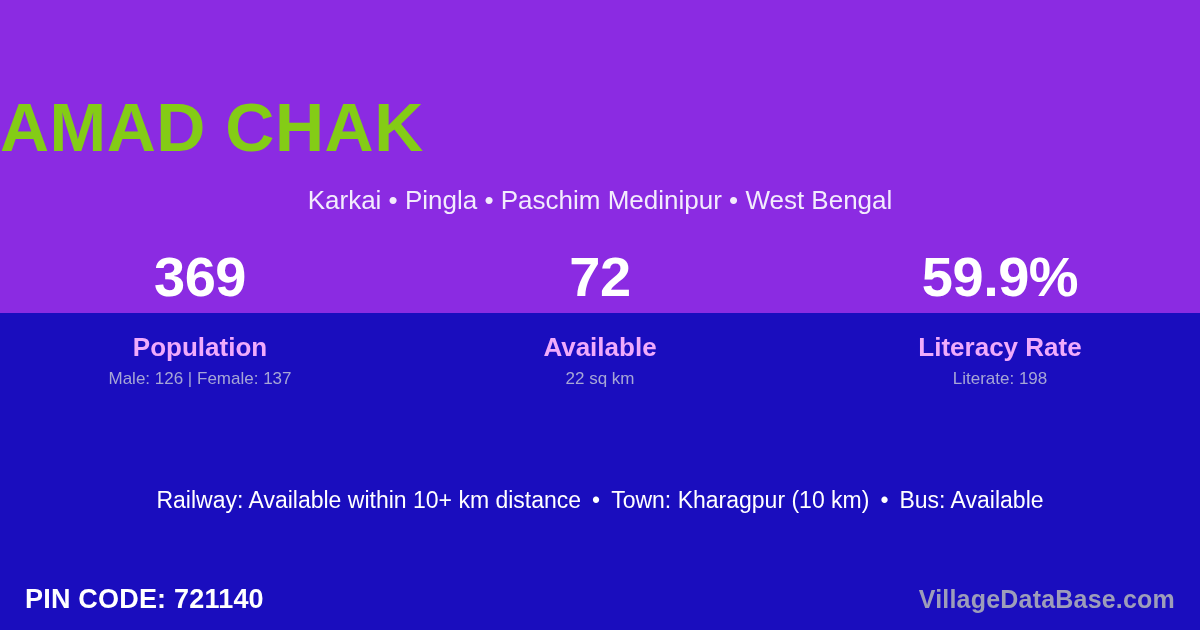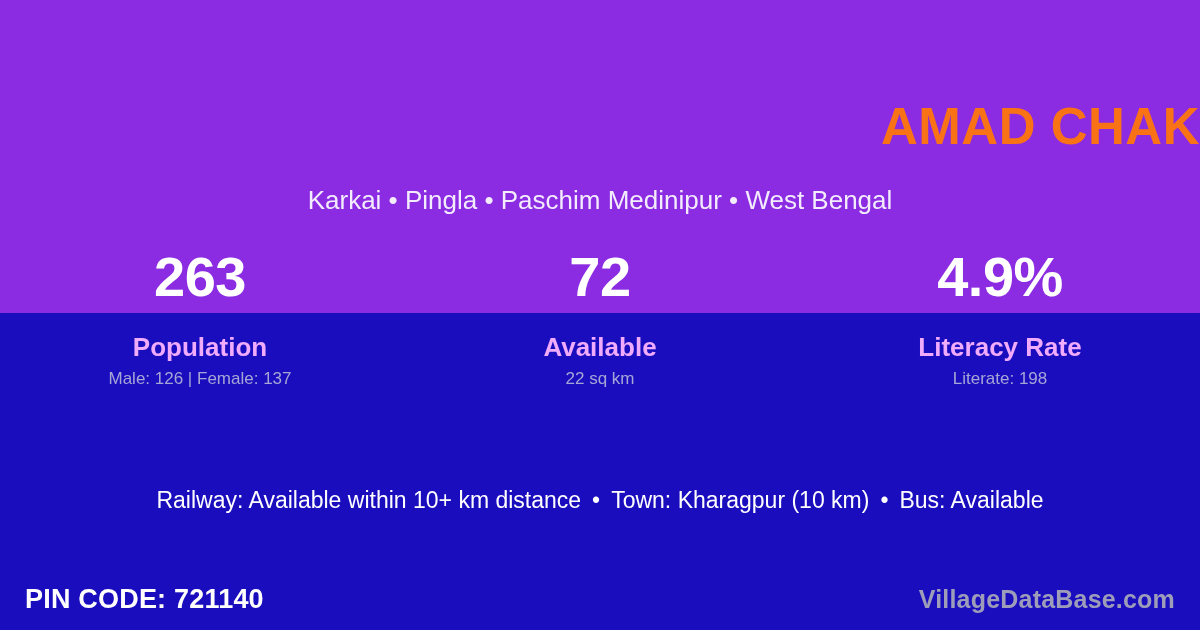--- a/index.html
+++ b/index.html
@@ -28,26 +28,26 @@
     width: 1200px;
     height: 313px;
     background: #8b2be2;
   }
   
   .village-title {
     position: absolute;
     left: 0;
     top: 84px;
     width: 1200px;
-    text-align: right;
-    font-size: 51px;
+    text-align: left;
+    font-size: 68px;
     font-weight: 700;
     letter-spacing: 0.5px;
     line-height: 86px;
-    color: #f97316;
+    color: #84cc16;
     white-space: nowrap;
   }
   
   .village-subtitle {
     position: absolute;
     left: 0;
     top: 180px;
     width: 1200px;
     text-align: center;
     font-size: 26px;
@@ -149,33 +149,33 @@
 
   <div class="hero-band"></div>
 
   <div class="village-title">AMAD CHAK</div>
 
   <div class="village-subtitle">Karkai • Pingla • Paschim Medinipur • West Bengal</div>
 
   <div class="stats-row">
 
     <div class="stat-col">
-      <div class="stat-value">263</div>
+      <div class="stat-value">369</div>
       <div class="stat-label">Population</div>
       <div class="stat-sub">Male: 126 | Female: 137</div>
     </div>
 
     <div class="stat-col">
       <div class="stat-value">72</div>
       <div class="stat-label">Available</div>
       <div class="stat-sub">22 sq km</div>
     </div>
 
     <div class="stat-col">
-      <div class="stat-value">4.9%</div>
+      <div class="stat-value">59.9%</div>
       <div class="stat-label">Literacy Rate</div>
       <div class="stat-sub">Literate: 198</div>
     </div>
 
   </div>
 
   <div class="amenities-line">
     <span>Railway: Available within 10+ km distance</span><span class="sep">•</span><span>Town: Kharagpur (10 km)</span><span class="sep">•</span><span>Bus: Available</span>
   </div>
 

